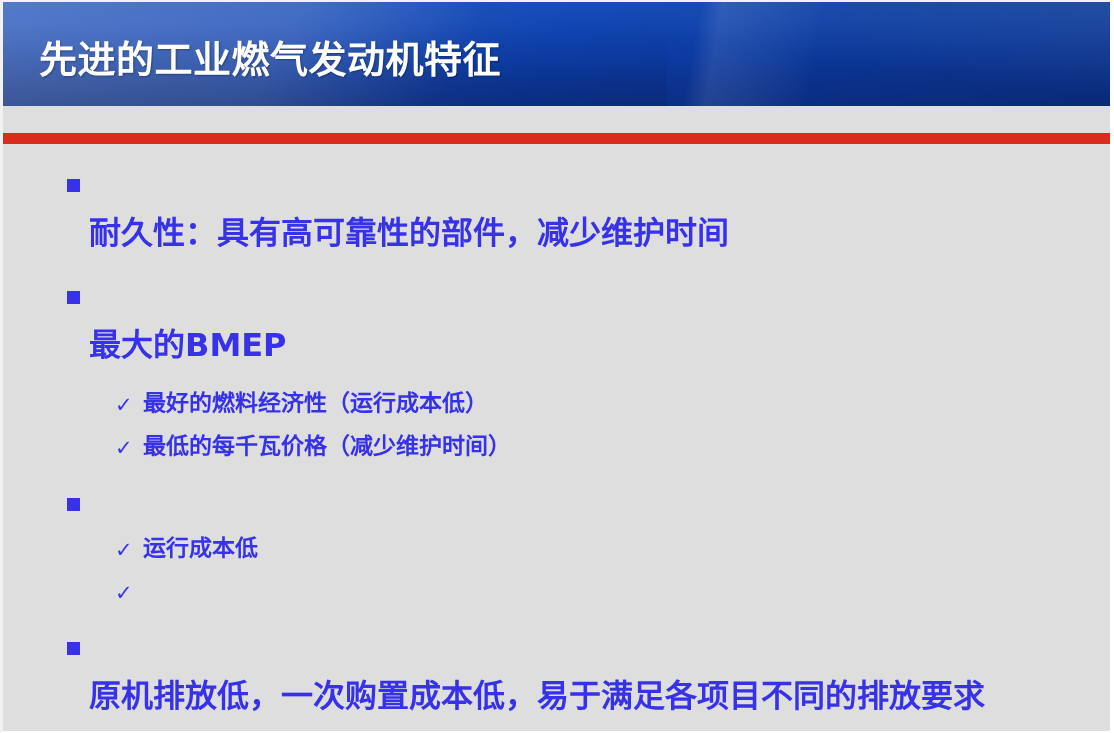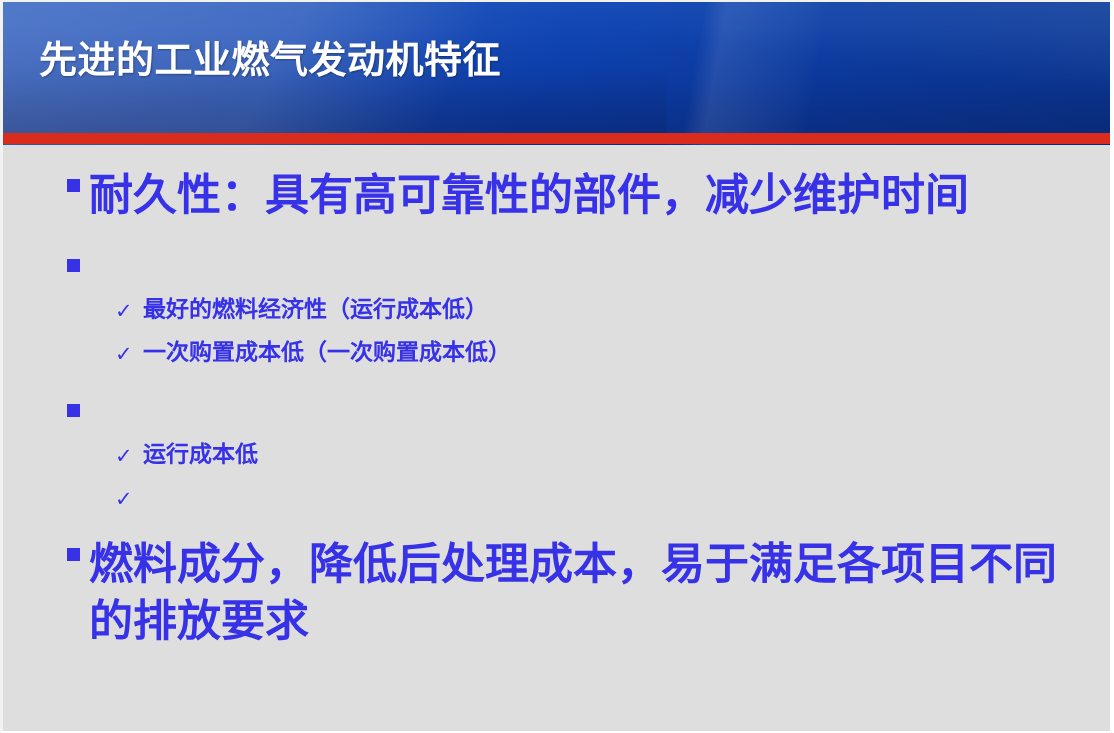--- a/index.html
+++ b/index.html
@@ -27,21 +27,21 @@
     border-bottom: 2px solid #ffffff;
     overflow: hidden;
   }
 
   
   .header {
     position: absolute;
     left: 0;
     top: 0;
     right: 0;
-    height: 143px;
+    height: 104px;
     background:
       linear-gradient(100deg, rgba(0,0,0,0) 62%, rgba(255,255,255,0.10) 64%, rgba(255,255,255,0.02) 72%, rgba(0,0,0,0) 73%),
       linear-gradient(118deg, rgba(255,255,255,0.22) 0%, rgba(255,255,255,0.18) 26%, rgba(255,255,255,0.02) 42%, rgba(0,0,0,0.0) 50%, rgba(0,0,0,0.10) 78%, rgba(0,0,0,0.16) 100%),
       linear-gradient(180deg, #0f47b5 0%, #1146b4 18%, #0c3da8 52%, #0b3596 80%, #0b318c 100%);
     overflow: hidden;
   }
   .header-sheen {
     position: absolute;
     left: -8%;
     top: -160px;
@@ -118,24 +118,25 @@
   }
   .lvl1 .marker {
     flex: 0 0 auto;
     width: 13px;
     height: 13px;
     background: #3732e8;
     margin-top: 13px;
     margin-right: 9px;
   }
   .lvl1 .btext {
-    font-size: 44px;
+    font-size: 32px;
     font-weight: bold;
     line-height: 1.30;
     letter-spacing: 0px;
+    margin-top: 47px;
   }
 
   
   .lvl2 {
     margin-left: 48px;
     margin-bottom: 13px;
   }
   .lvl2 .marker-check {
     flex: 0 0 auto;
     width: 20px;
@@ -171,30 +172,31 @@
   <div class="content">
 
     <div class="bullet-row lvl1">
       <span class="marker"></span>
       <span class="btext">耐久性：具有高可靠性的部件，减少维护时间</span>
     </div>
 
 
     <div class="bullet-row lvl1">
       <span class="marker"></span>
+      <span class="btext">最大的BMEP</span>
     </div>
 
     <div class="bullet-row lvl2">
       <span class="marker-check">✓</span>
       <span class="btext">最好的燃料经济性（运行成本低）</span>
     </div>
 
     <div class="bullet-row lvl2">
       <span class="marker-check">✓</span>
-      <span class="btext">一次购置成本低（一次购置成本低）</span>
+      <span class="btext">最低的每千瓦价格（减少维护时间）</span>
     </div>
 
     <div class="spacer-md"></div>
 
     <div class="bullet-row lvl1">
       <span class="marker"></span>
     </div>
 
     <div class="bullet-row lvl2">
       <span class="marker-check">✓</span>
@@ -202,17 +204,17 @@
     </div>
 
     <div class="bullet-row lvl2">
       <span class="marker-check">✓</span>
     </div>
 
     <div class="spacer-md"></div>
 
     <div class="bullet-row lvl1">
       <span class="marker"></span>
-      <span class="btext">燃料成分，降低后处理成本，易于满足各项目不同的排放要求</span>
+      <span class="btext">原机排放低，一次购置成本低，易于满足各项目不同的排放要求</span>
     </div>
 
   </div>
 </div>
 
 </body></html>

